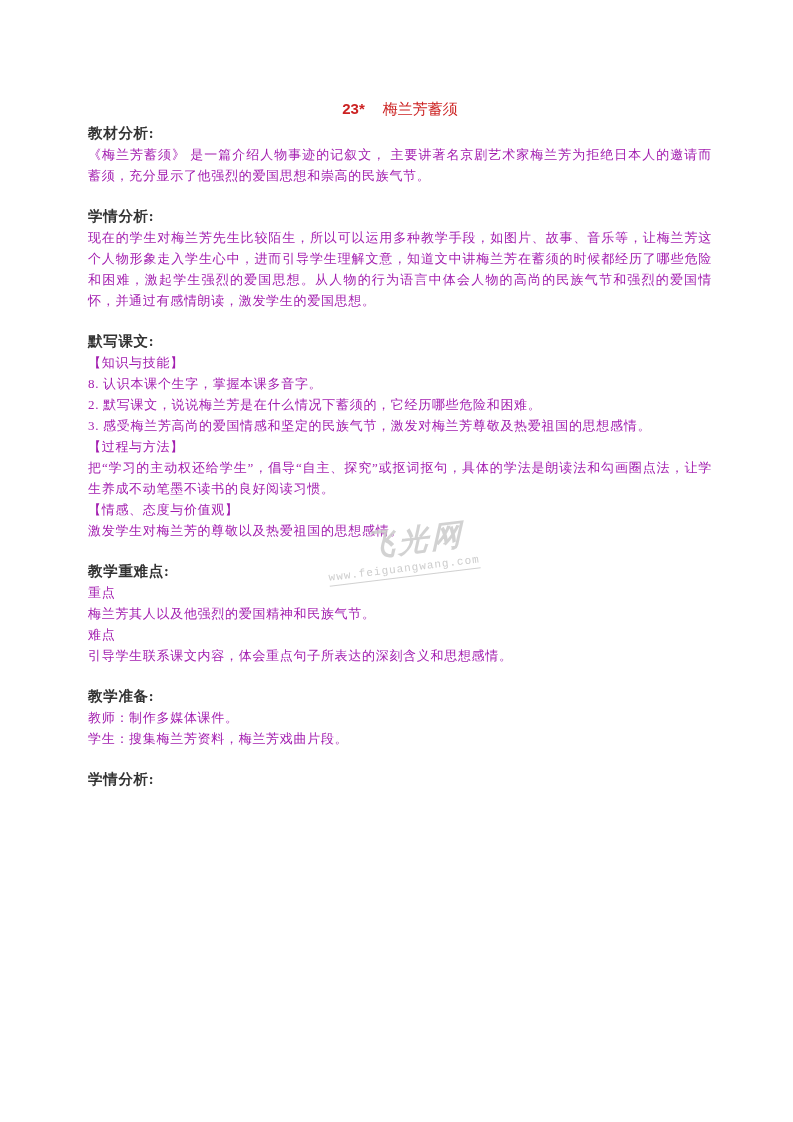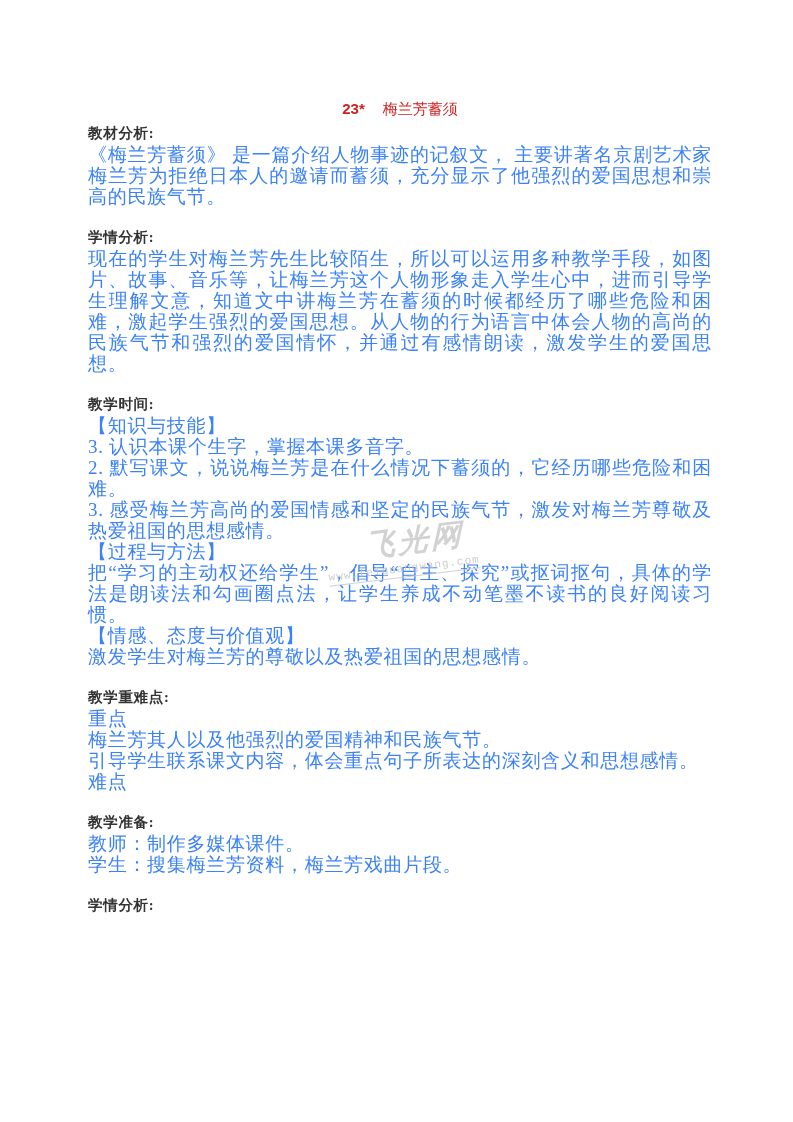--- a/index.html
+++ b/index.html
@@ -43,26 +43,26 @@
   .sections { margin-top: 4px; }
   .section { margin-bottom: 20px; }
   .section-heading {
     font-weight: bold;
     font-size: 14.5px;
     line-height: 21px;
     letter-spacing: 0.7px;
     color: #333333;
   }
   .para {
-    font-size: 19px;
+    font-size: 13px;
     line-height: 21px;
     letter-spacing: 0.7px;
     text-align: justify;
     text-justify: inter-character;
-    color: #3b82f6;
+    color: #a21caf;
   }
   .watermark {
     position: absolute;
     left: 326px;
     top: 524px;
     width: 180px;
     transform: rotate(-7deg);
     text-align: center;
     color: #c9c9c9;
     opacity: 0.85;
@@ -112,37 +112,37 @@
         <div class="para">《梅兰芳蓄须》 是一篇介绍人物事迹的记叙文， 主要讲著名京剧艺术家梅兰芳为拒绝日本人的邀请而蓄须，充分显示了他强烈的爱国思想和崇高的民族气节。</div>
       </div>
 
       <div class="section">
         <div class="section-heading">学情分析:</div>
         <div class="para">现在的学生对梅兰芳先生比较陌生，所以可以运用多种教学手段，如图片、故事、音乐等，让梅兰芳这个人物形象走入学生心中，进而引导学生理解文意，知道文中讲梅兰芳在蓄须的时候都经历了哪些危险和困难，激起学生强烈的爱国思想。从人物的行为语言中体会人物的高尚的民族气节和强烈的爱国情怀，并通过有感情朗读，激发学生的爱国思想。</div>
       </div>
 
 
       <div class="section">
-        <div class="section-heading">教学时间:</div>
+        <div class="section-heading">默写课文:</div>
         <div class="para">【知识与技能】</div>
-        <div class="para">3. 认识本课个生字，掌握本课多音字。</div>
+        <div class="para">8. 认识本课个生字，掌握本课多音字。</div>
         <div class="para">2. 默写课文，说说梅兰芳是在什么情况下蓄须的，它经历哪些危险和困难。</div>
         <div class="para">3. 感受梅兰芳高尚的爱国情感和坚定的民族气节，激发对梅兰芳尊敬及热爱祖国的思想感情。</div>
         <div class="para">【过程与方法】</div>
         <div class="para">把“学习的主动权还给学生”，倡导“自主、探究”或抠词抠句，具体的学法是朗读法和勾画圈点法，让学生养成不动笔墨不读书的良好阅读习惯。</div>
         <div class="para">【情感、态度与价值观】</div>
         <div class="para">激发学生对梅兰芳的尊敬以及热爱祖国的思想感情。</div>
       </div>
 
       <div class="section">
         <div class="section-heading">教学重难点:</div>
         <div class="para">重点</div>
         <div class="para">梅兰芳其人以及他强烈的爱国精神和民族气节。</div>
+        <div class="para">难点</div>
         <div class="para">引导学生联系课文内容，体会重点句子所表达的深刻含义和思想感情。</div>
-        <div class="para">难点</div>
       </div>
 
       <div class="section">
         <div class="section-heading">教学准备:</div>
         <div class="para">教师：制作多媒体课件。</div>
         <div class="para">学生：搜集梅兰芳资料，梅兰芳戏曲片段。</div>
       </div>
 
       <div class="section">
         <div class="section-heading">学情分析:</div>

